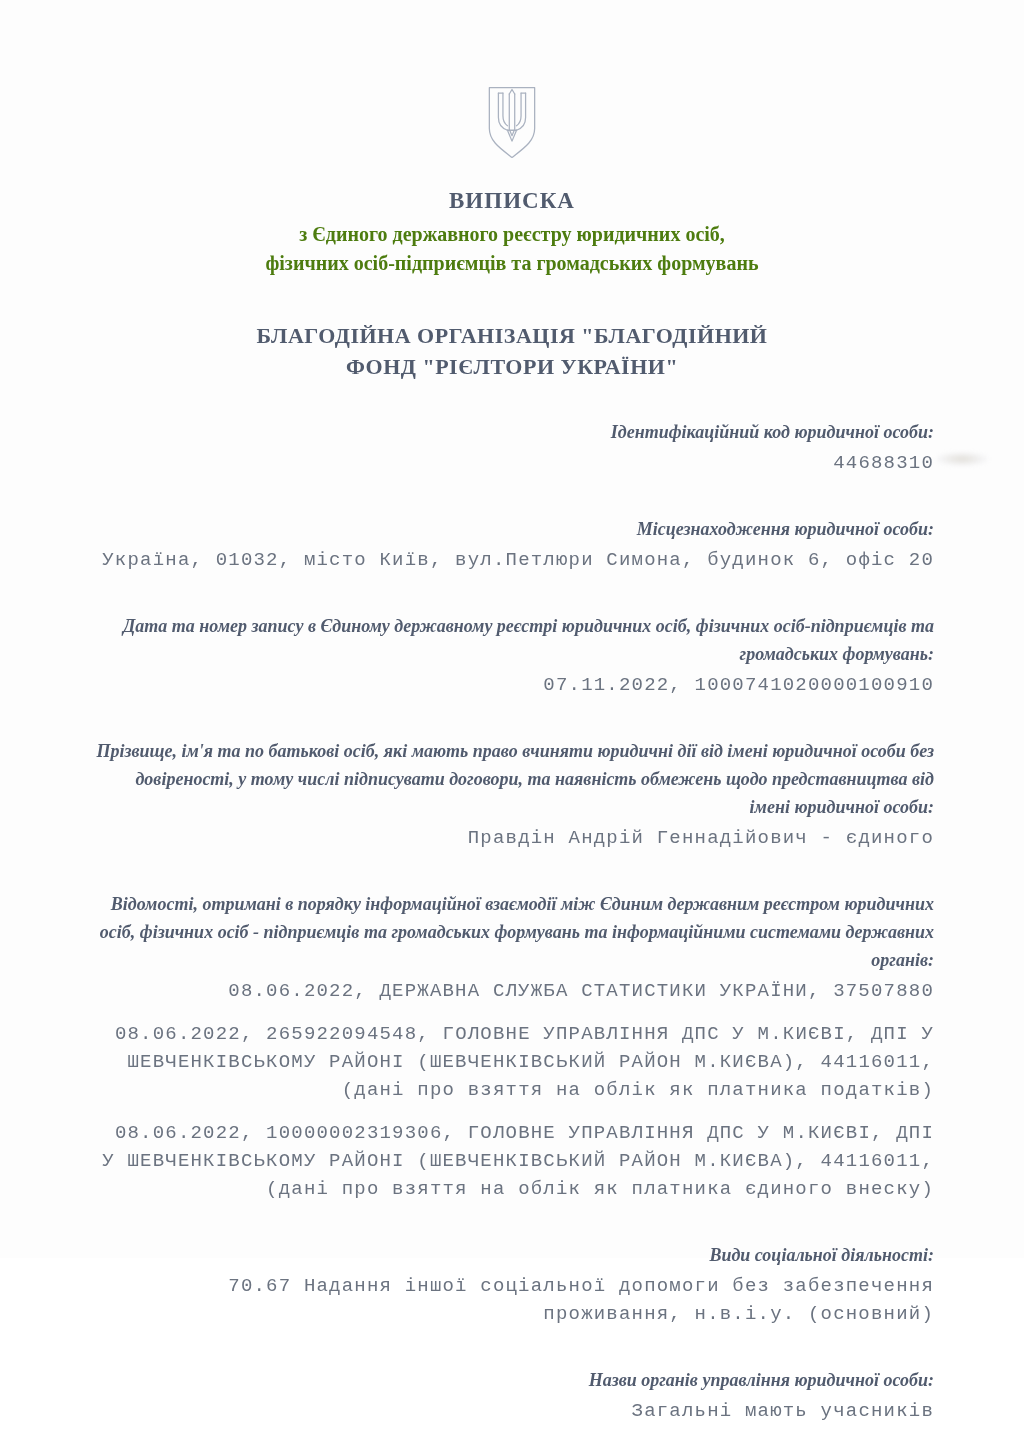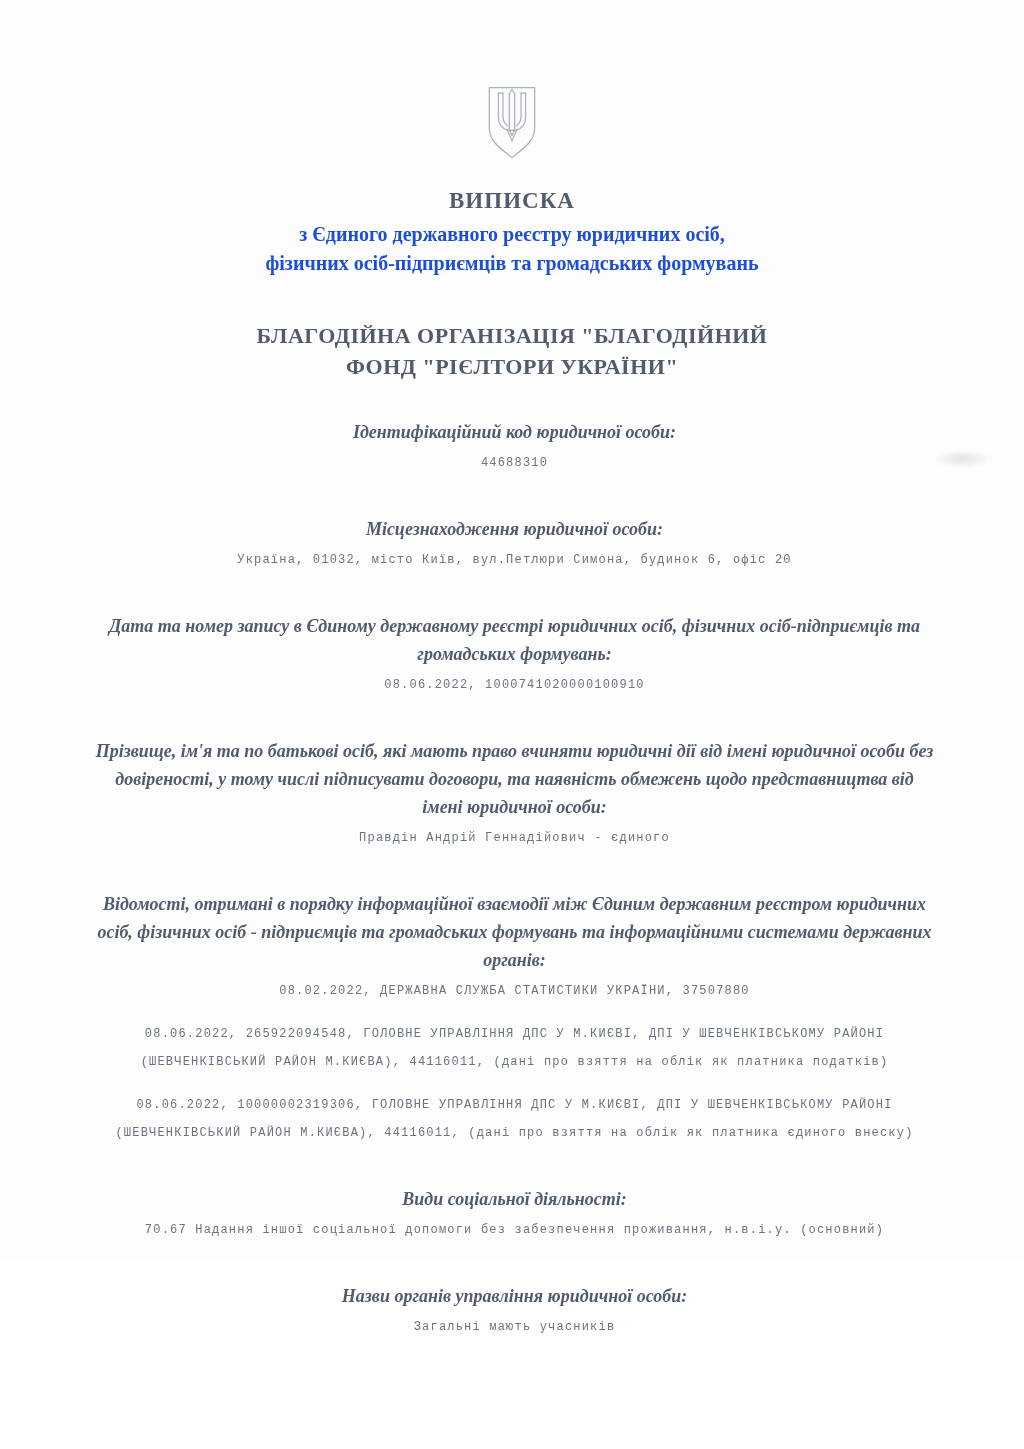--- a/index.html
+++ b/index.html
@@ -39,49 +39,49 @@
     font-size: 23px;
     font-weight: bold;
     letter-spacing: 1px;
     color: #515b6e;
   }
   .subtitle {
     margin-top: 6px;
     font-size: 20px;
     font-weight: bold;
     line-height: 29px;
-    color: #1d4ed8;
+    color: #4d7c0f;
   }
   .org-name {
     margin: 42px auto 0 auto;
     font-size: 22px;
     font-weight: bold;
     line-height: 31px;
     letter-spacing: 0.5px;
     color: #515b6e;
   }
   .content {
     padding: 36px 90px 0 95px;
-    text-align: center;
+    text-align: right;
   }
   .field {
     margin: 0 0 38px 0;
   }
   .field-label {
     margin: 0;
     font-size: 18px;
     font-style: italic;
     font-weight: bold;
     line-height: 28px;
     color: #515b6e;
   }
   .field-value {
     margin: 3px 0 0 0;
     font-family: "Liberation Mono", monospace;
-    font-size: 12px;
+    font-size: 19px;
     line-height: 28px;
     letter-spacing: 1.2px;
     color: #6b7380;
   }
   .field-value + .field-value {
     margin-top: 15px;
   }
   .smudge {
     position: absolute;
     left: 936px;
@@ -145,31 +145,31 @@
       <p class="field-value">44688310</p>
     </section>
 
     <section class="field">
       <h3 class="field-label">Місцезнаходження юридичної особи:</h3>
       <p class="field-value">Україна, 01032, місто Київ, вул.Петлюри Симона, будинок 6, офіс 20</p>
     </section>
 
     <section class="field">
       <h3 class="field-label">Дата та номер запису в Єдиному державному реєстрі юридичних осіб, фізичних осіб-підприємців та громадських формувань:</h3>
-      <p class="field-value">08.06.2022, 1000741020000100910</p>
+      <p class="field-value">07.11.2022, 1000741020000100910</p>
     </section>
 
     <section class="field">
       <h3 class="field-label">Прізвище, ім'я та по батькові осіб, які мають право вчиняти юридичні дії від імені юридичної особи без довіреності, у тому числі підписувати договори, та наявність обмежень щодо представництва від імені юридичної особи:</h3>
       <p class="field-value">Правдін Андрій Геннадійович - єдиного</p>
     </section>
 
     <section class="field">
       <h3 class="field-label">Відомості, отримані в порядку інформаційної взаємодії між Єдиним державним реєстром юридичних осіб, фізичних осіб - підприємців та громадських формувань та інформаційними системами державних органів:</h3>
-      <p class="field-value">08.02.2022, ДЕРЖАВНА СЛУЖБА СТАТИСТИКИ УКРАЇНИ, 37507880</p>
+      <p class="field-value">08.06.2022, ДЕРЖАВНА СЛУЖБА СТАТИСТИКИ УКРАЇНИ, 37507880</p>
       <p class="field-value">08.06.2022, 265922094548, ГОЛОВНЕ УПРАВЛІННЯ ДПС У М.КИЄВІ, ДПІ У ШЕВЧЕНКІВСЬКОМУ РАЙОНІ (ШЕВЧЕНКІВСЬКИЙ РАЙОН М.КИЄВА), 44116011, (дані про взяття на облік як платника податків)</p>
       <p class="field-value">08.06.2022, 10000002319306, ГОЛОВНЕ УПРАВЛІННЯ ДПС У М.КИЄВІ, ДПІ У ШЕВЧЕНКІВСЬКОМУ РАЙОНІ (ШЕВЧЕНКІВСЬКИЙ РАЙОН М.КИЄВА), 44116011, (дані про взяття на облік як платника єдиного внеску)</p>
     </section>
 
     <section class="field">
       <h3 class="field-label">Види соціальної діяльності:</h3>
       <p class="field-value">70.67 Надання іншої соціальної допомоги без забезпечення проживання, н.в.і.у. (основний)</p>
     </section>
 
     <section class="field">

